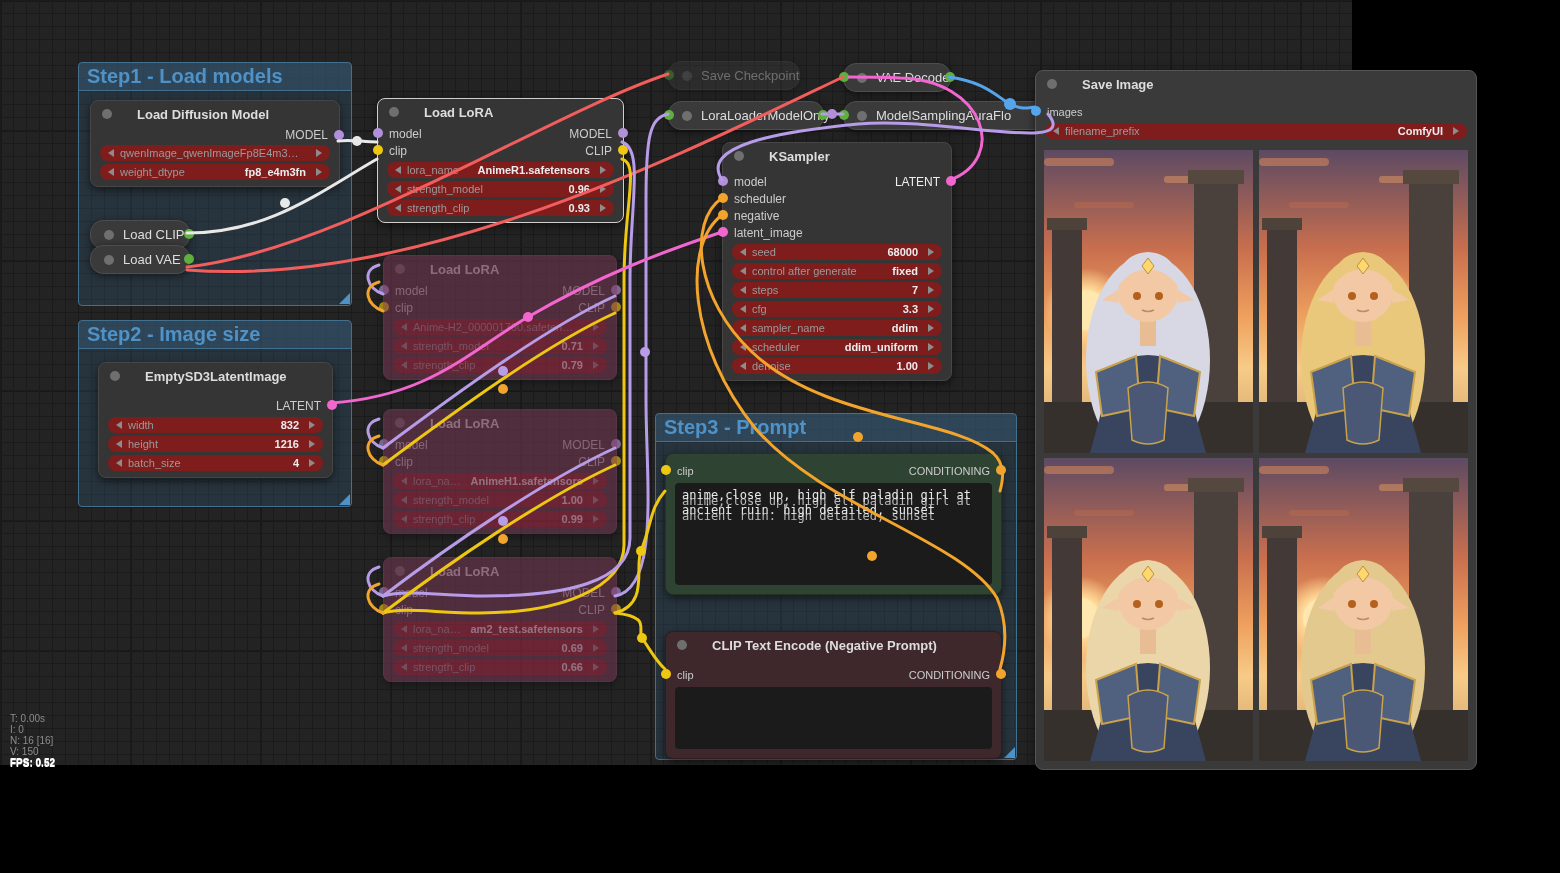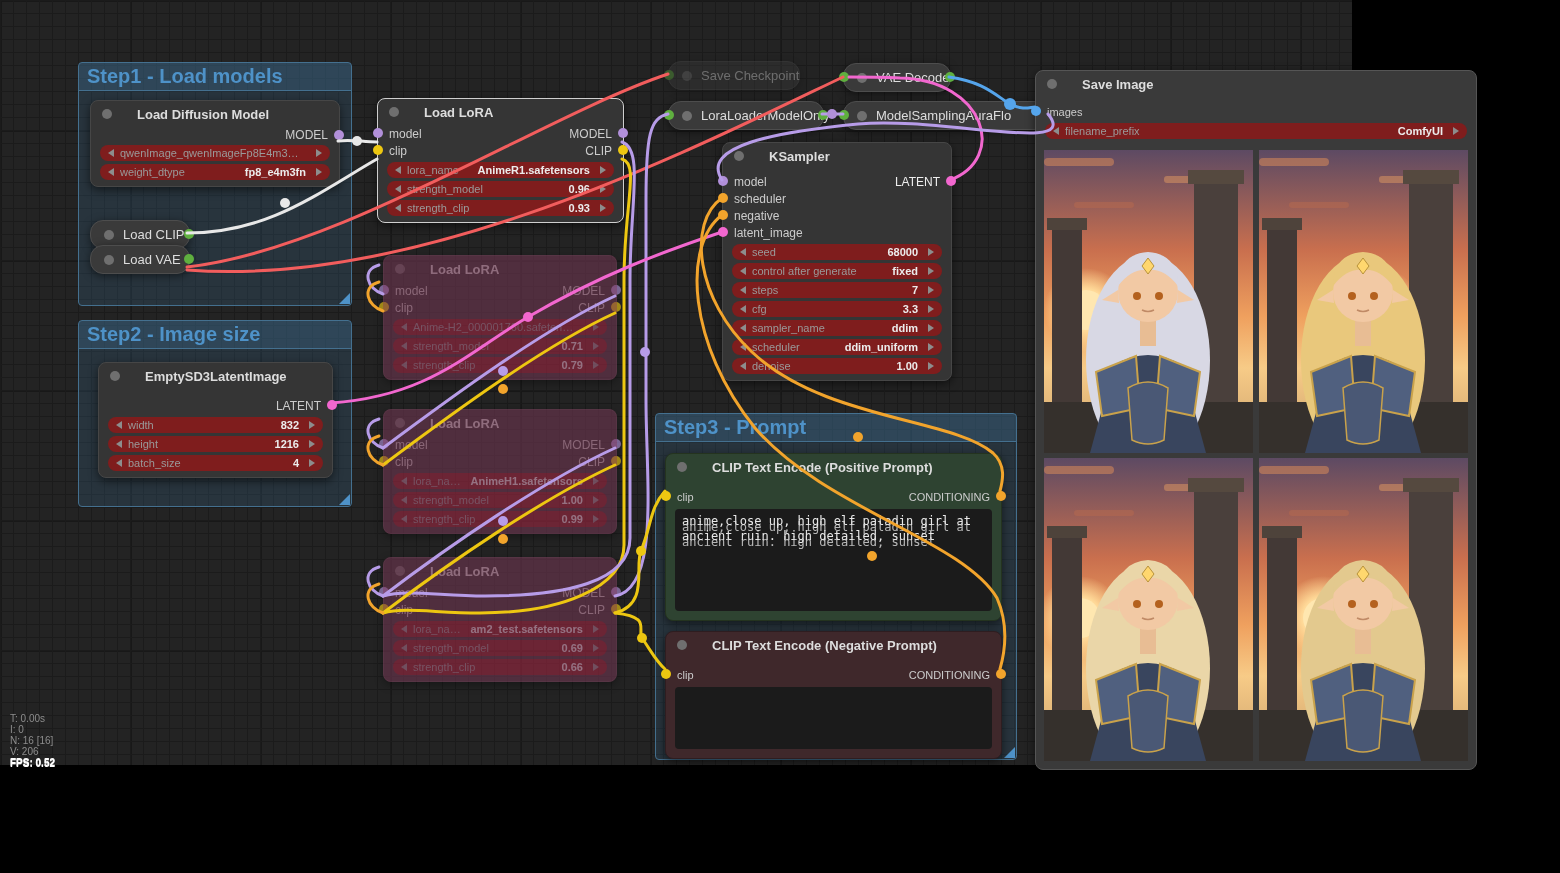--- a/index.html
+++ b/index.html
@@ -405,24 +405,20 @@
         <div class="widget">
           <span class="arr l"></span>
           <span class="wl">batch_size</span>
           <span class="wv">4</span>
           <span class="arr r"></span>
         </div>
       </div>
   </div>
 
   <div class="node green" style="left:665px;top:453px;width:335px;">
-    <div class="ntitle">
-      <span class="tdot"></span>
-      <span>CLIP Text Encode (Positive Prompt)</span>
-    </div>
     <div class="slot-row" style="margin-top:8px;">
       <span class="sdot in" style="--c:#edc711"></span>
       <span class="sl" style="font-size:11px;">clip</span>
       <span class="sr" style="font-size:11px;">CONDITIONING</span>
       <span class="sdot out" style="--c:#f2a42c"></span>
     </div>
     <div class="prompt-box" style="height:92px;">anime,close up,  high elf paladin girl at ancient ruin.  high detailed,  sunset</div>
   </div>
 
   <div class="node maroon" style="left:665px;top:631px;width:335px;">
@@ -687,16 +683,16 @@
       <circle cx="1010" cy="104" r="6" fill="#55a5ec"></circle>
       <circle cx="858" cy="437" r="5" fill="#f2a42c"></circle>
       <circle cx="872" cy="556" r="5" fill="#f2a42c"></circle>
     </g>
   </svg>
 
   <div class="stats">
     <div>T: 0.00s</div>
     <div>I: 0</div>
     <div>N: 16 [16]</div>
-    <div>V: 206</div>
+    <div>V: 150</div>
     <div class="fps">FPS: 0.52</div>
   </div>
 </div>
 
 </body></html>

